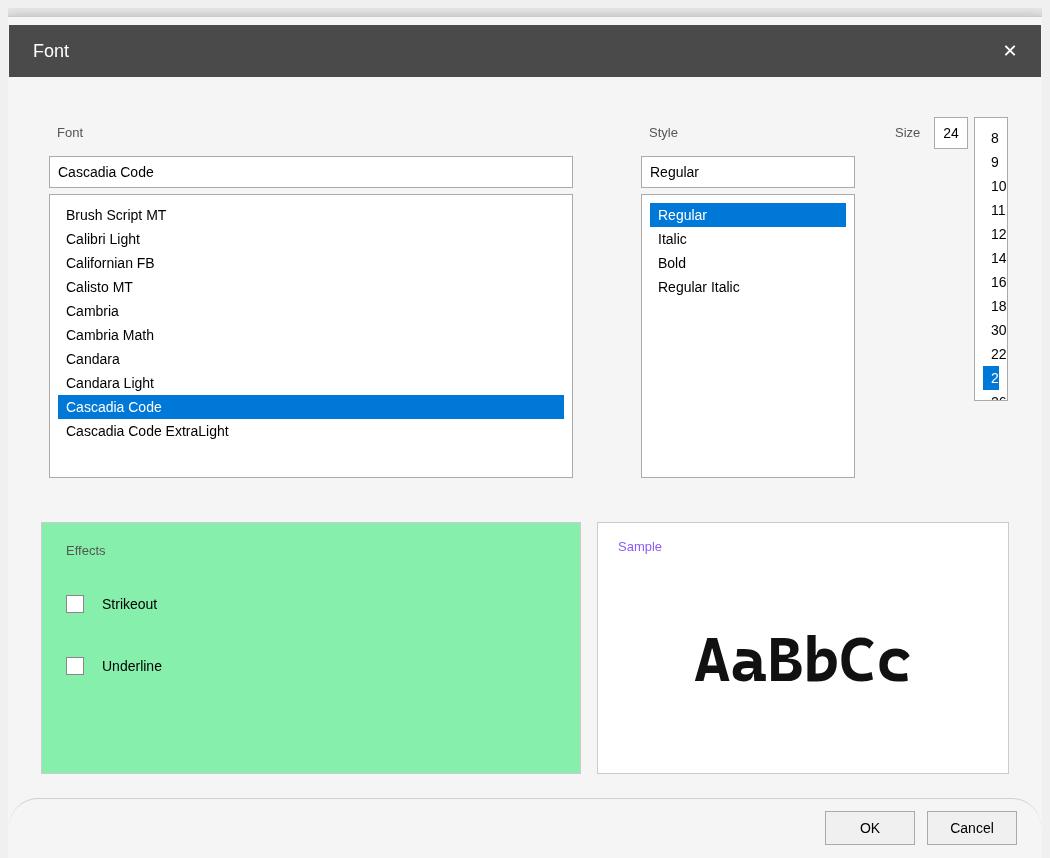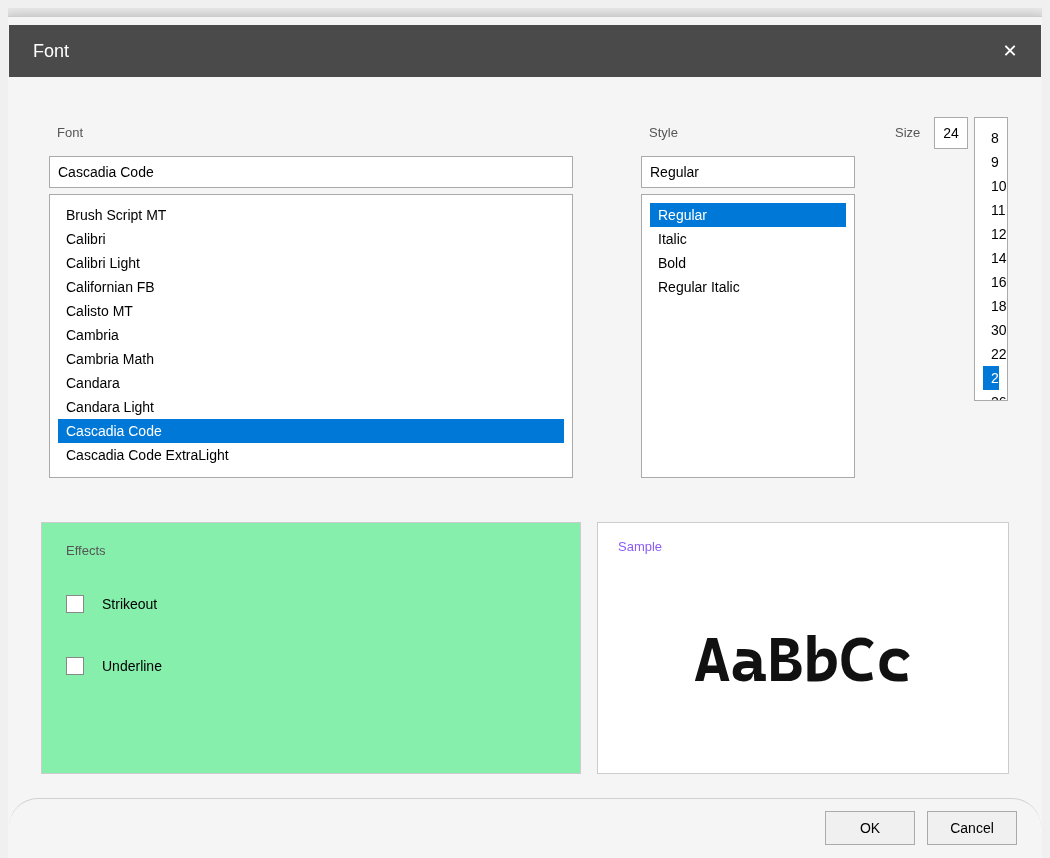--- a/index.html
+++ b/index.html
@@ -248,21 +248,20 @@
   <div class="dialog-body">
 
     <div class="top-section">
 
       <div class="column-font">
         <div class="col-label">Font</div>
         <input class="text-input" type="text" value="Cascadia Code" style="">
         <div class="list-box">
 
         <div class="list-item">Brush Script MT</div>
-            <div class="list-item">Calibri</div>
             <div class="list-item">Calibri Light</div>
             <div class="list-item">Californian FB</div>
             <div class="list-item">Calisto MT</div>
             <div class="list-item">Cambria</div>
             <div class="list-item">Cambria Math</div>
             <div class="list-item">Candara</div>
             <div class="list-item">Candara Light</div>
             <div class="list-item selected">Cascadia Code</div>
             <div class="list-item">Cascadia Code ExtraLight</div>
           </div>

